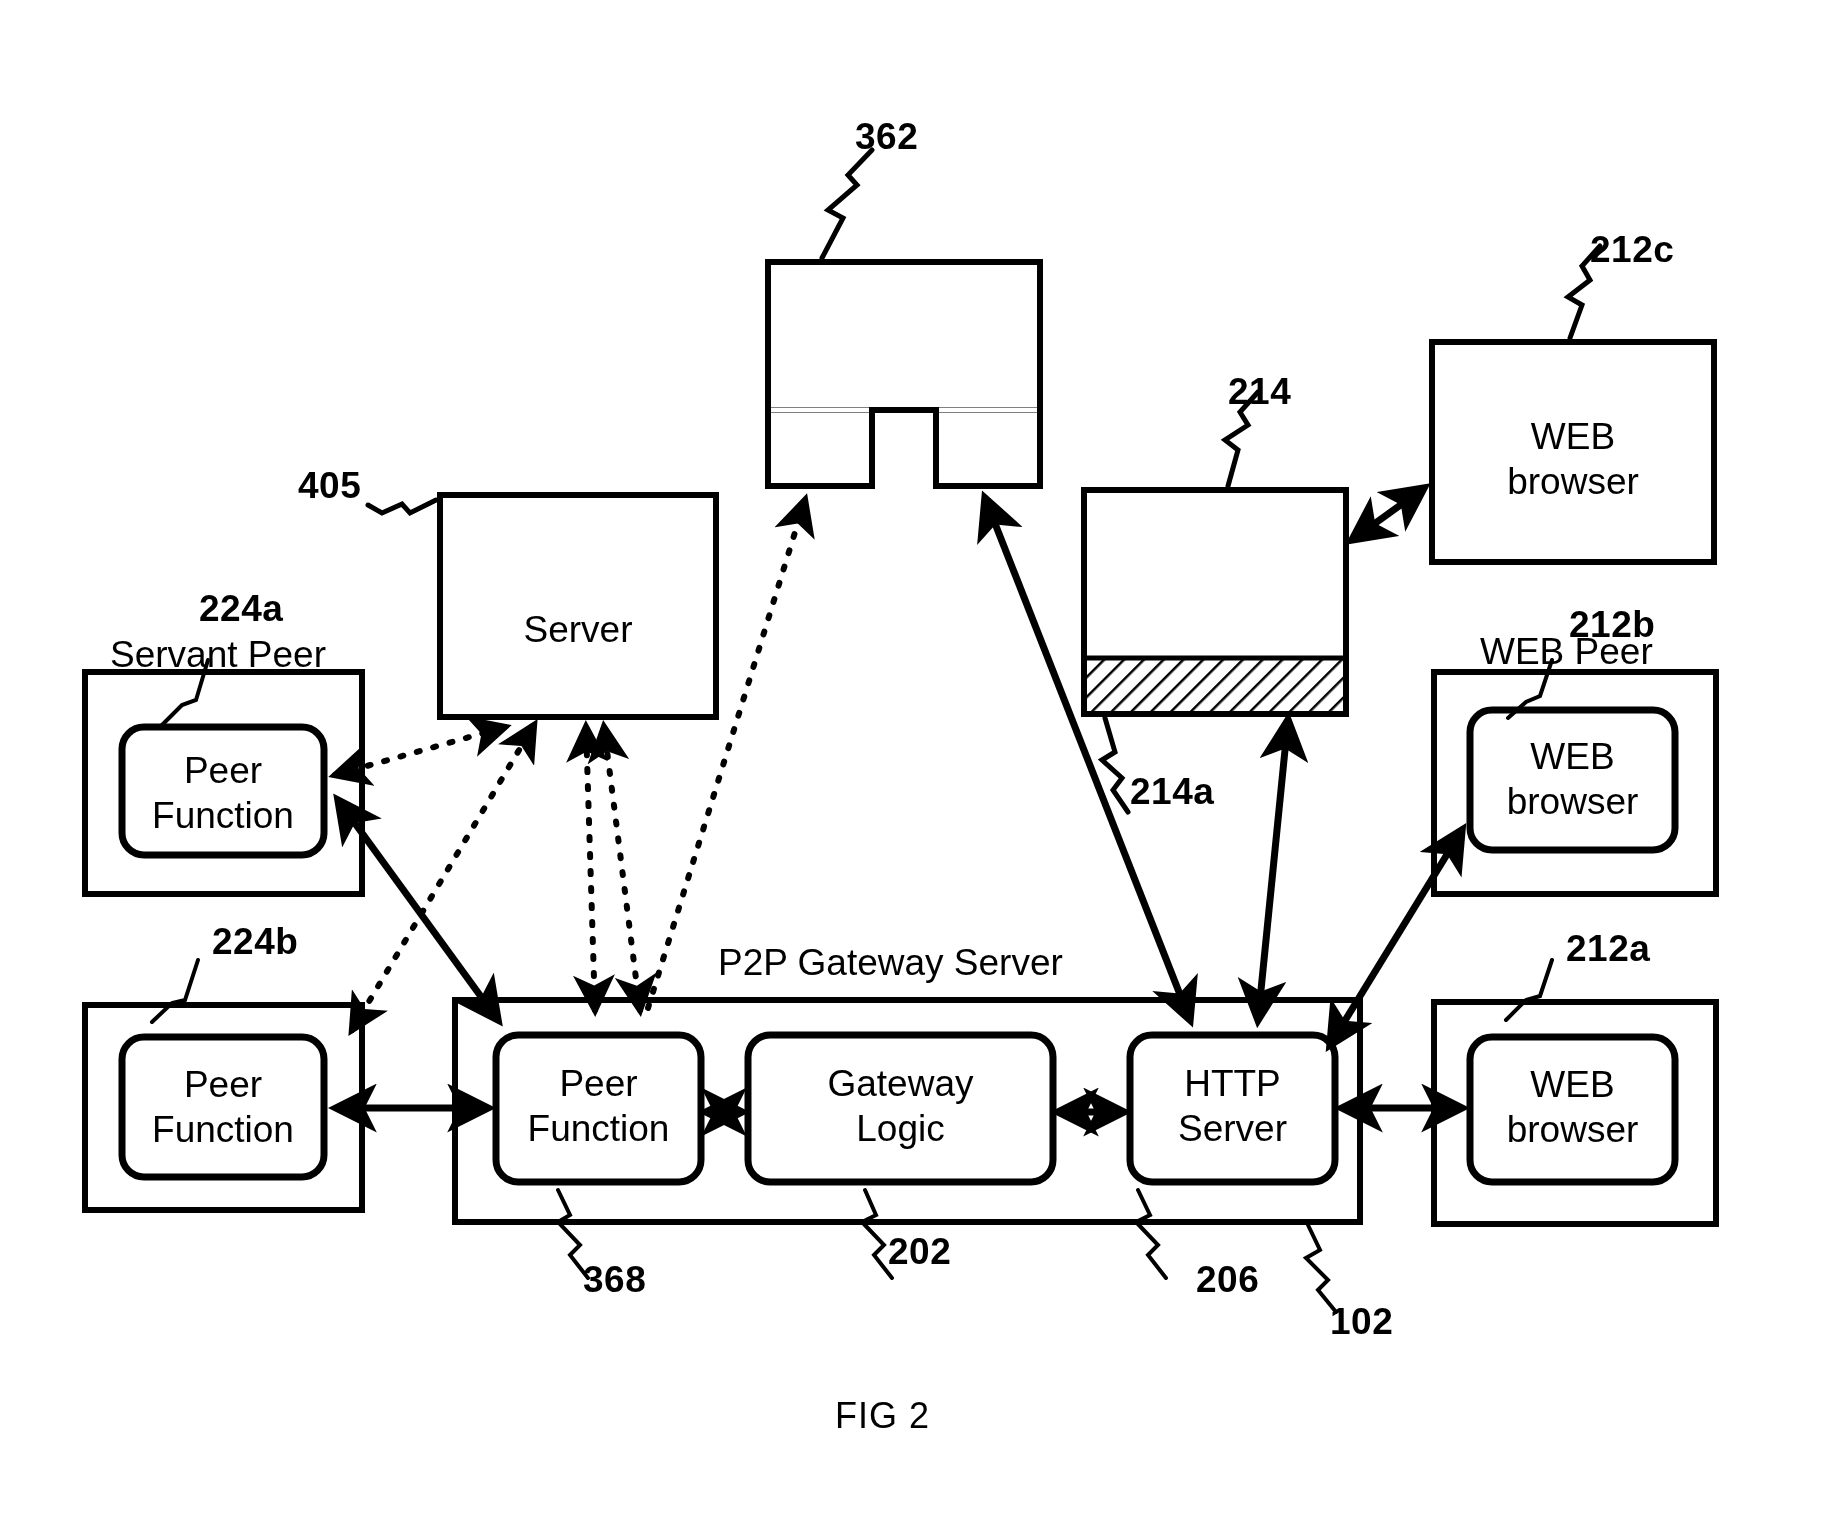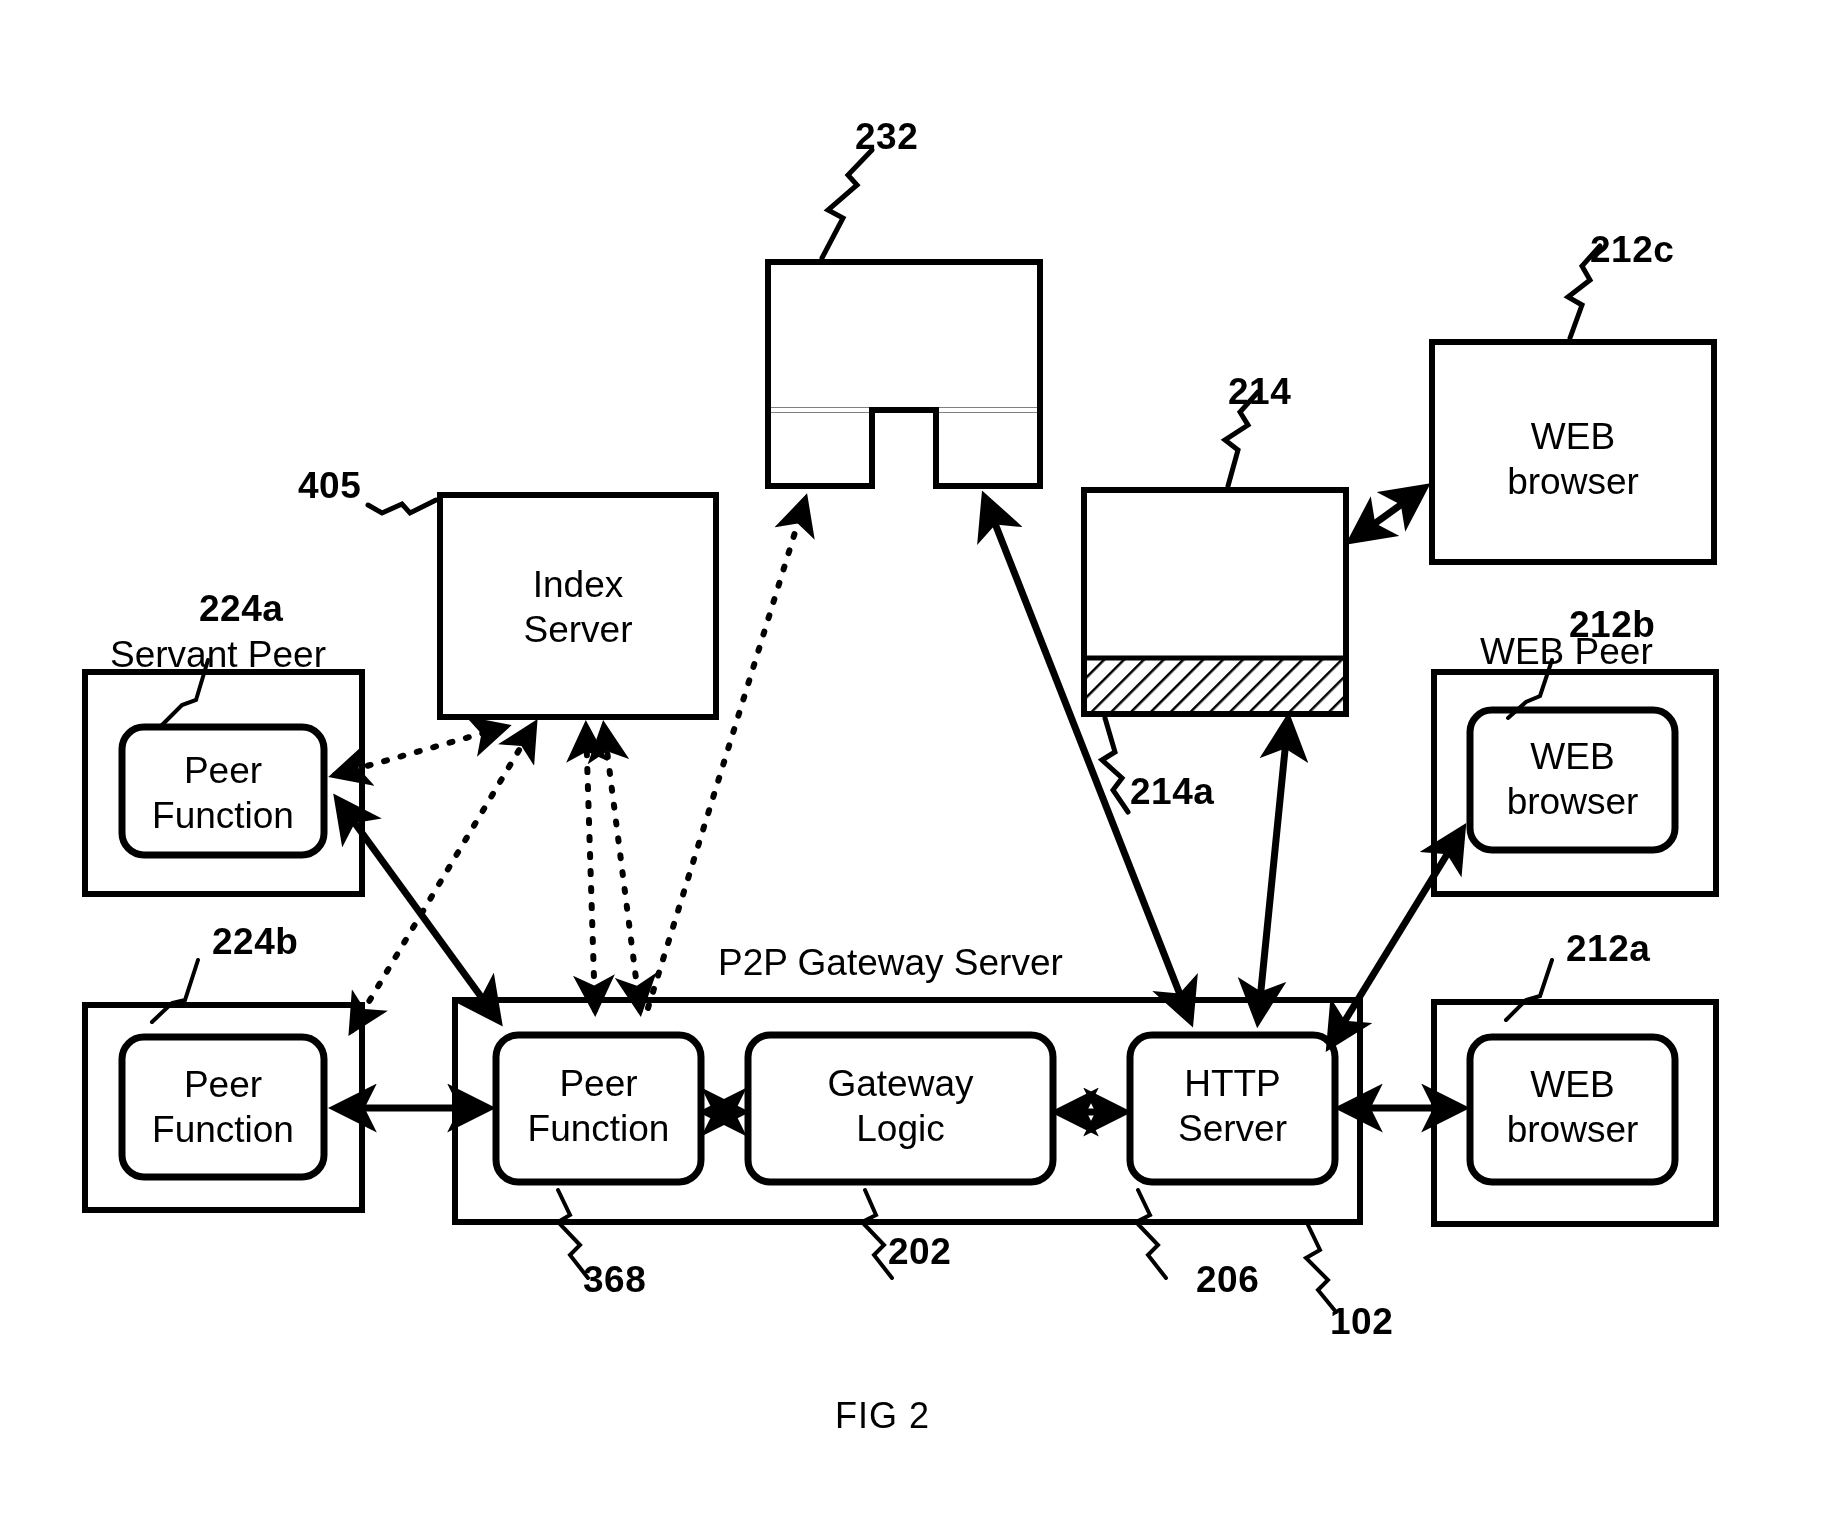--- a/index.html
+++ b/index.html
@@ -187,21 +187,21 @@
     <g>
       <line x1="706" y1="1112" x2="742" y2="1112" stroke="#000" stroke-width="7" marker-start="url(#arrowSolid)" marker-end="url(#arrowSolid)"></line>
     </g>
 
     <g>
       <line x1="1058" y1="1112" x2="1124" y2="1112" stroke="#000" stroke-width="7" marker-start="url(#arrowSolid)" marker-end="url(#arrowSolid)"></line>
     </g>
 
   </svg>
 
-  <div class="lbl refnum" style="left:855px; top:115px;">232</div>
+  <div class="lbl refnum" style="left:855px; top:115px;">362</div>
 
   <div class="lbl refnum" style="left:1590px; top:228px;">212c</div>
 
   <div class="lbl refnum" style="left:1228px; top:370px;">214</div>
 
   <div class="lbl refnum" style="left:298px; top:464px;">405</div>
 
   <div class="lbl refnum" style="left:199px; top:587px;">224a</div>
 
   <div class="lbl refnum" style="left:1569px; top:603px;">212b</div>
@@ -219,21 +219,20 @@
   <div class="lbl refnum" style="left:1196px; top:1258px;">206</div>
 
   <div class="lbl refnum" style="left:1330px; top:1300px;">102</div>
 
   <div class="lbl grouplabel" style="left:110px; top:633px;text-decoration:underline;">Servant Peer</div>
 
   <div class="lbl grouplabel" style="left:1480px; top:630px;">WEB Peer</div>
 
   <div class="lbl grouplabel" style="left:718px; top:941px;">P2P Gateway Server</div>
 
-  <div class="lbl boxtext" style="left:440px; top:563px; width:276px;">Index</div>
   <div class="lbl boxtext" style="left:440px; top:608px; width:276px;">Server</div>
 
   <div class="lbl boxtext" style="left:122px; top:749px; width:202px;">Peer</div>
   <div class="lbl boxtext" style="left:122px; top:794px; width:202px;">Function</div>
 
   <div class="lbl boxtext" style="left:122px; top:1063px; width:202px;">Peer</div>
   <div class="lbl boxtext" style="left:122px; top:1108px; width:202px;">Function</div>
 
   <div class="lbl boxtext" style="left:496px; top:1062px; width:205px;">Peer</div>
   <div class="lbl boxtext" style="left:496px; top:1107px; width:205px;">Function</div>

